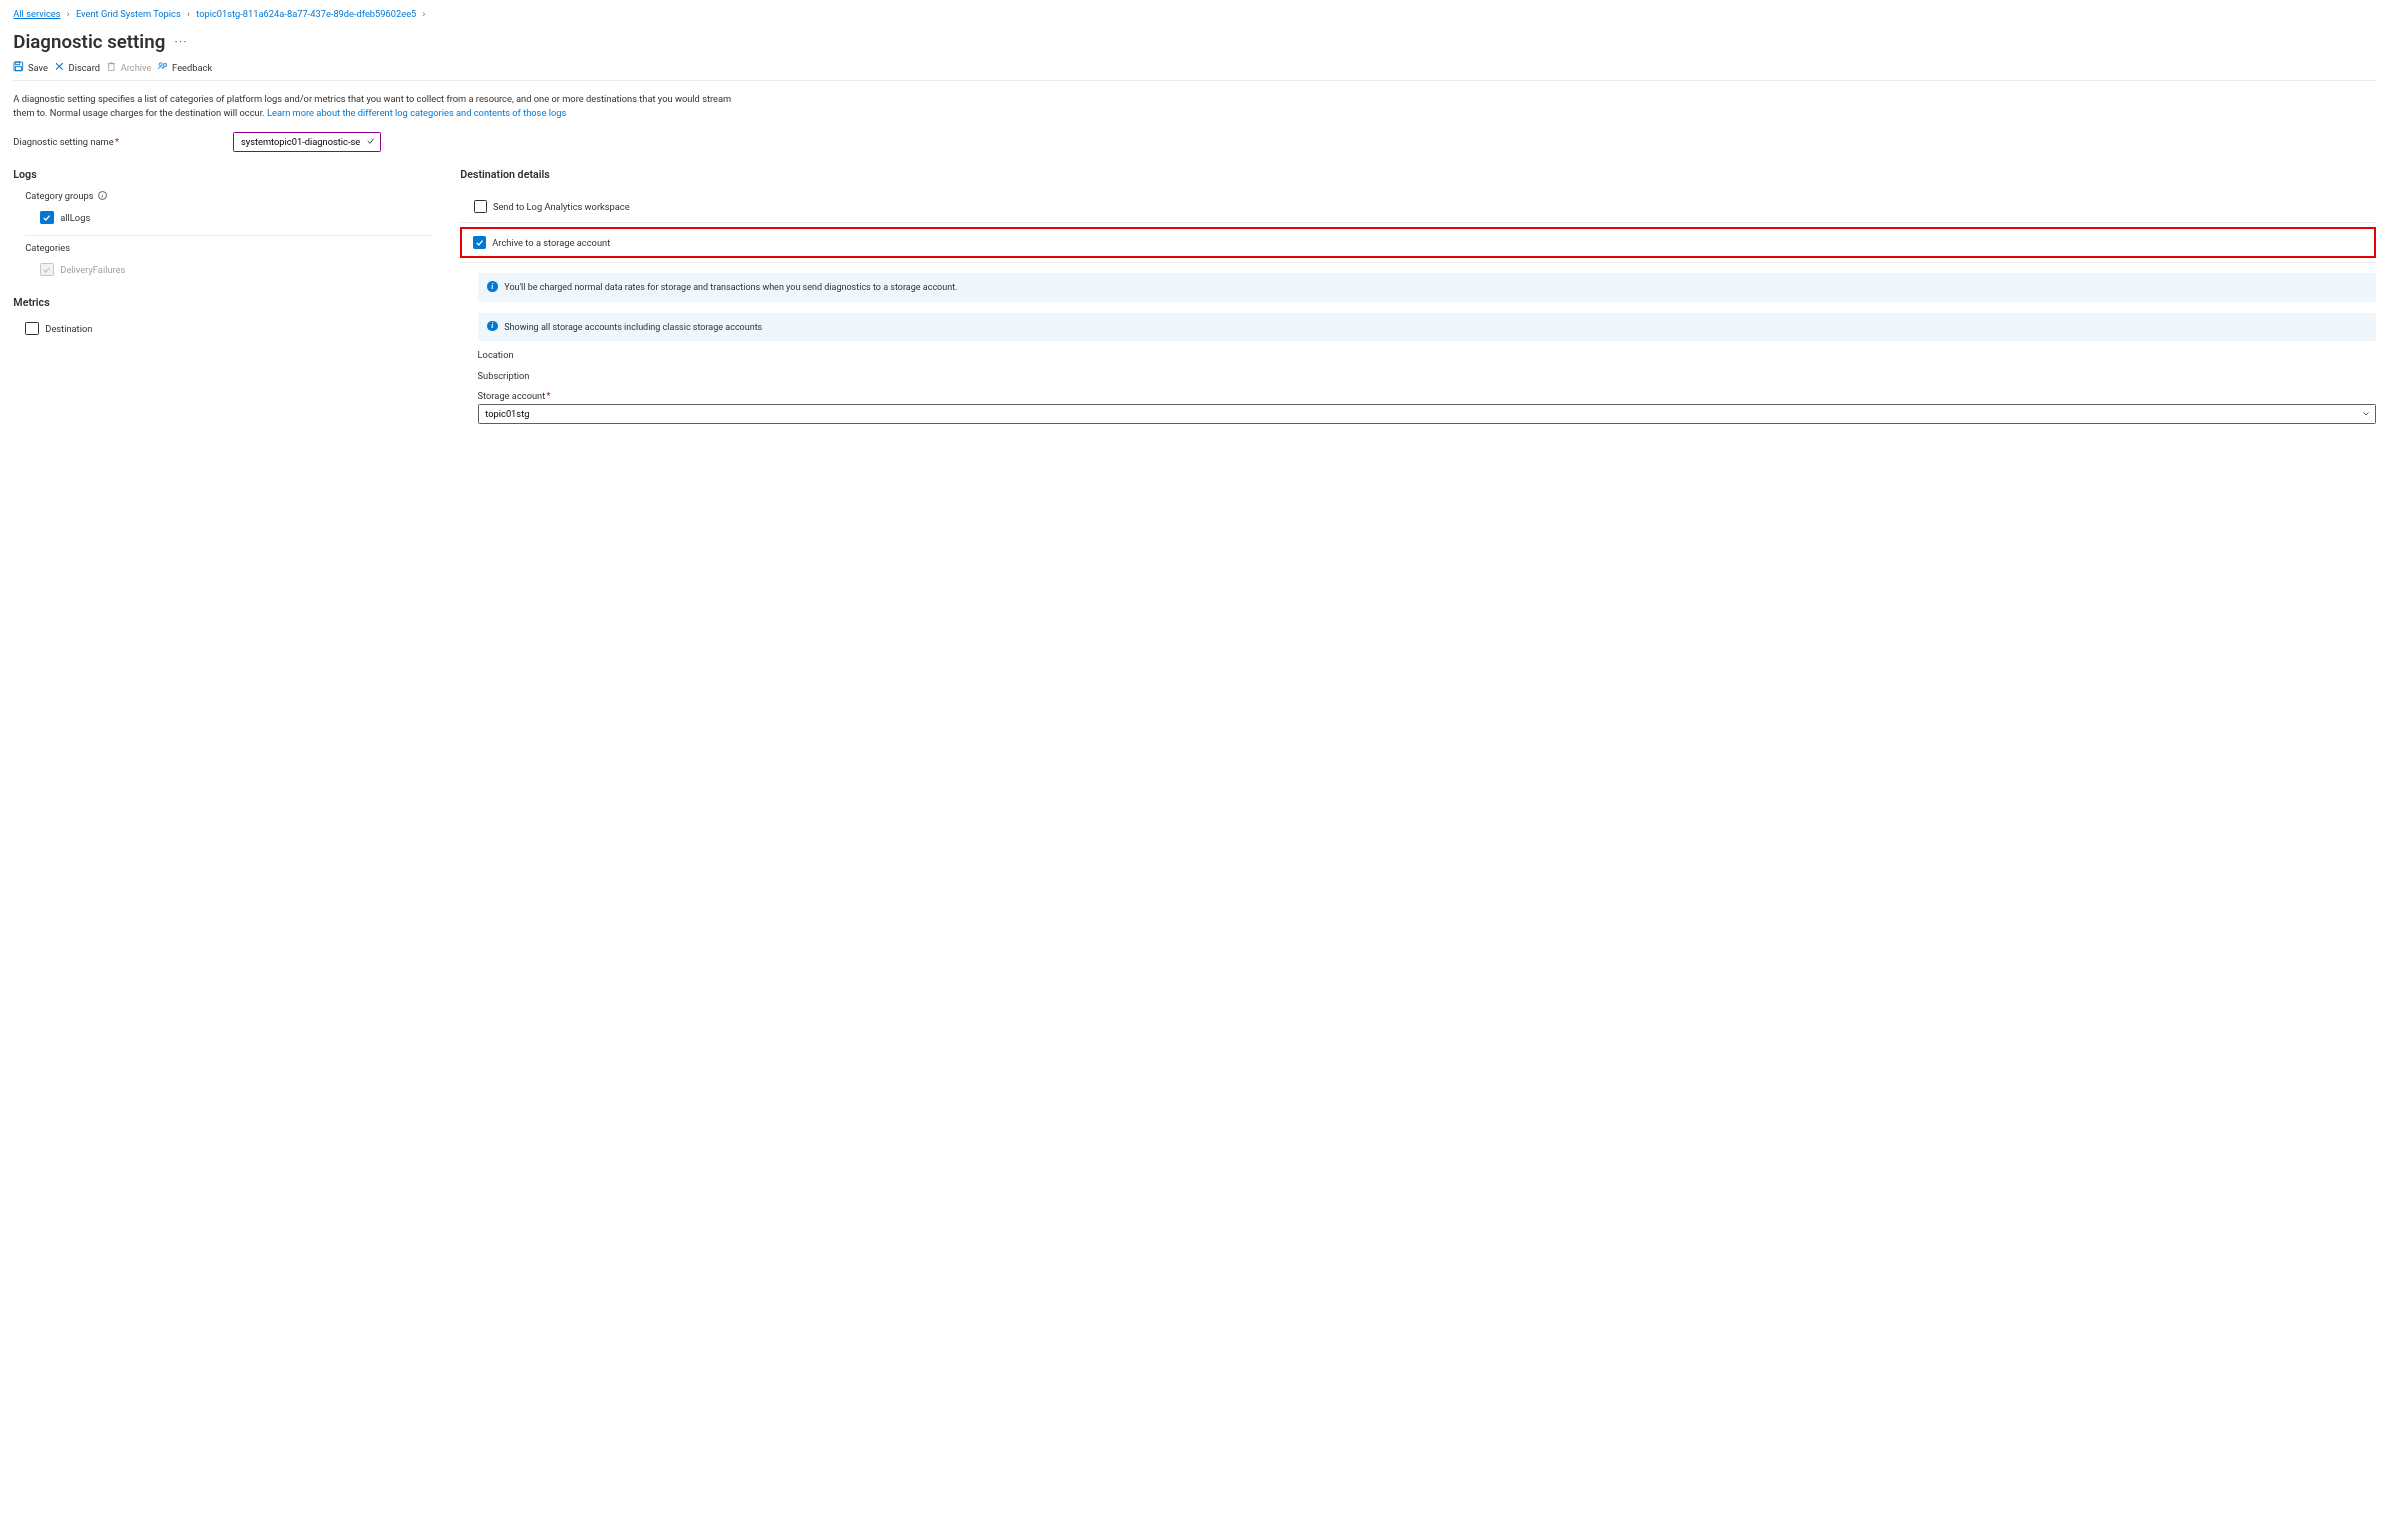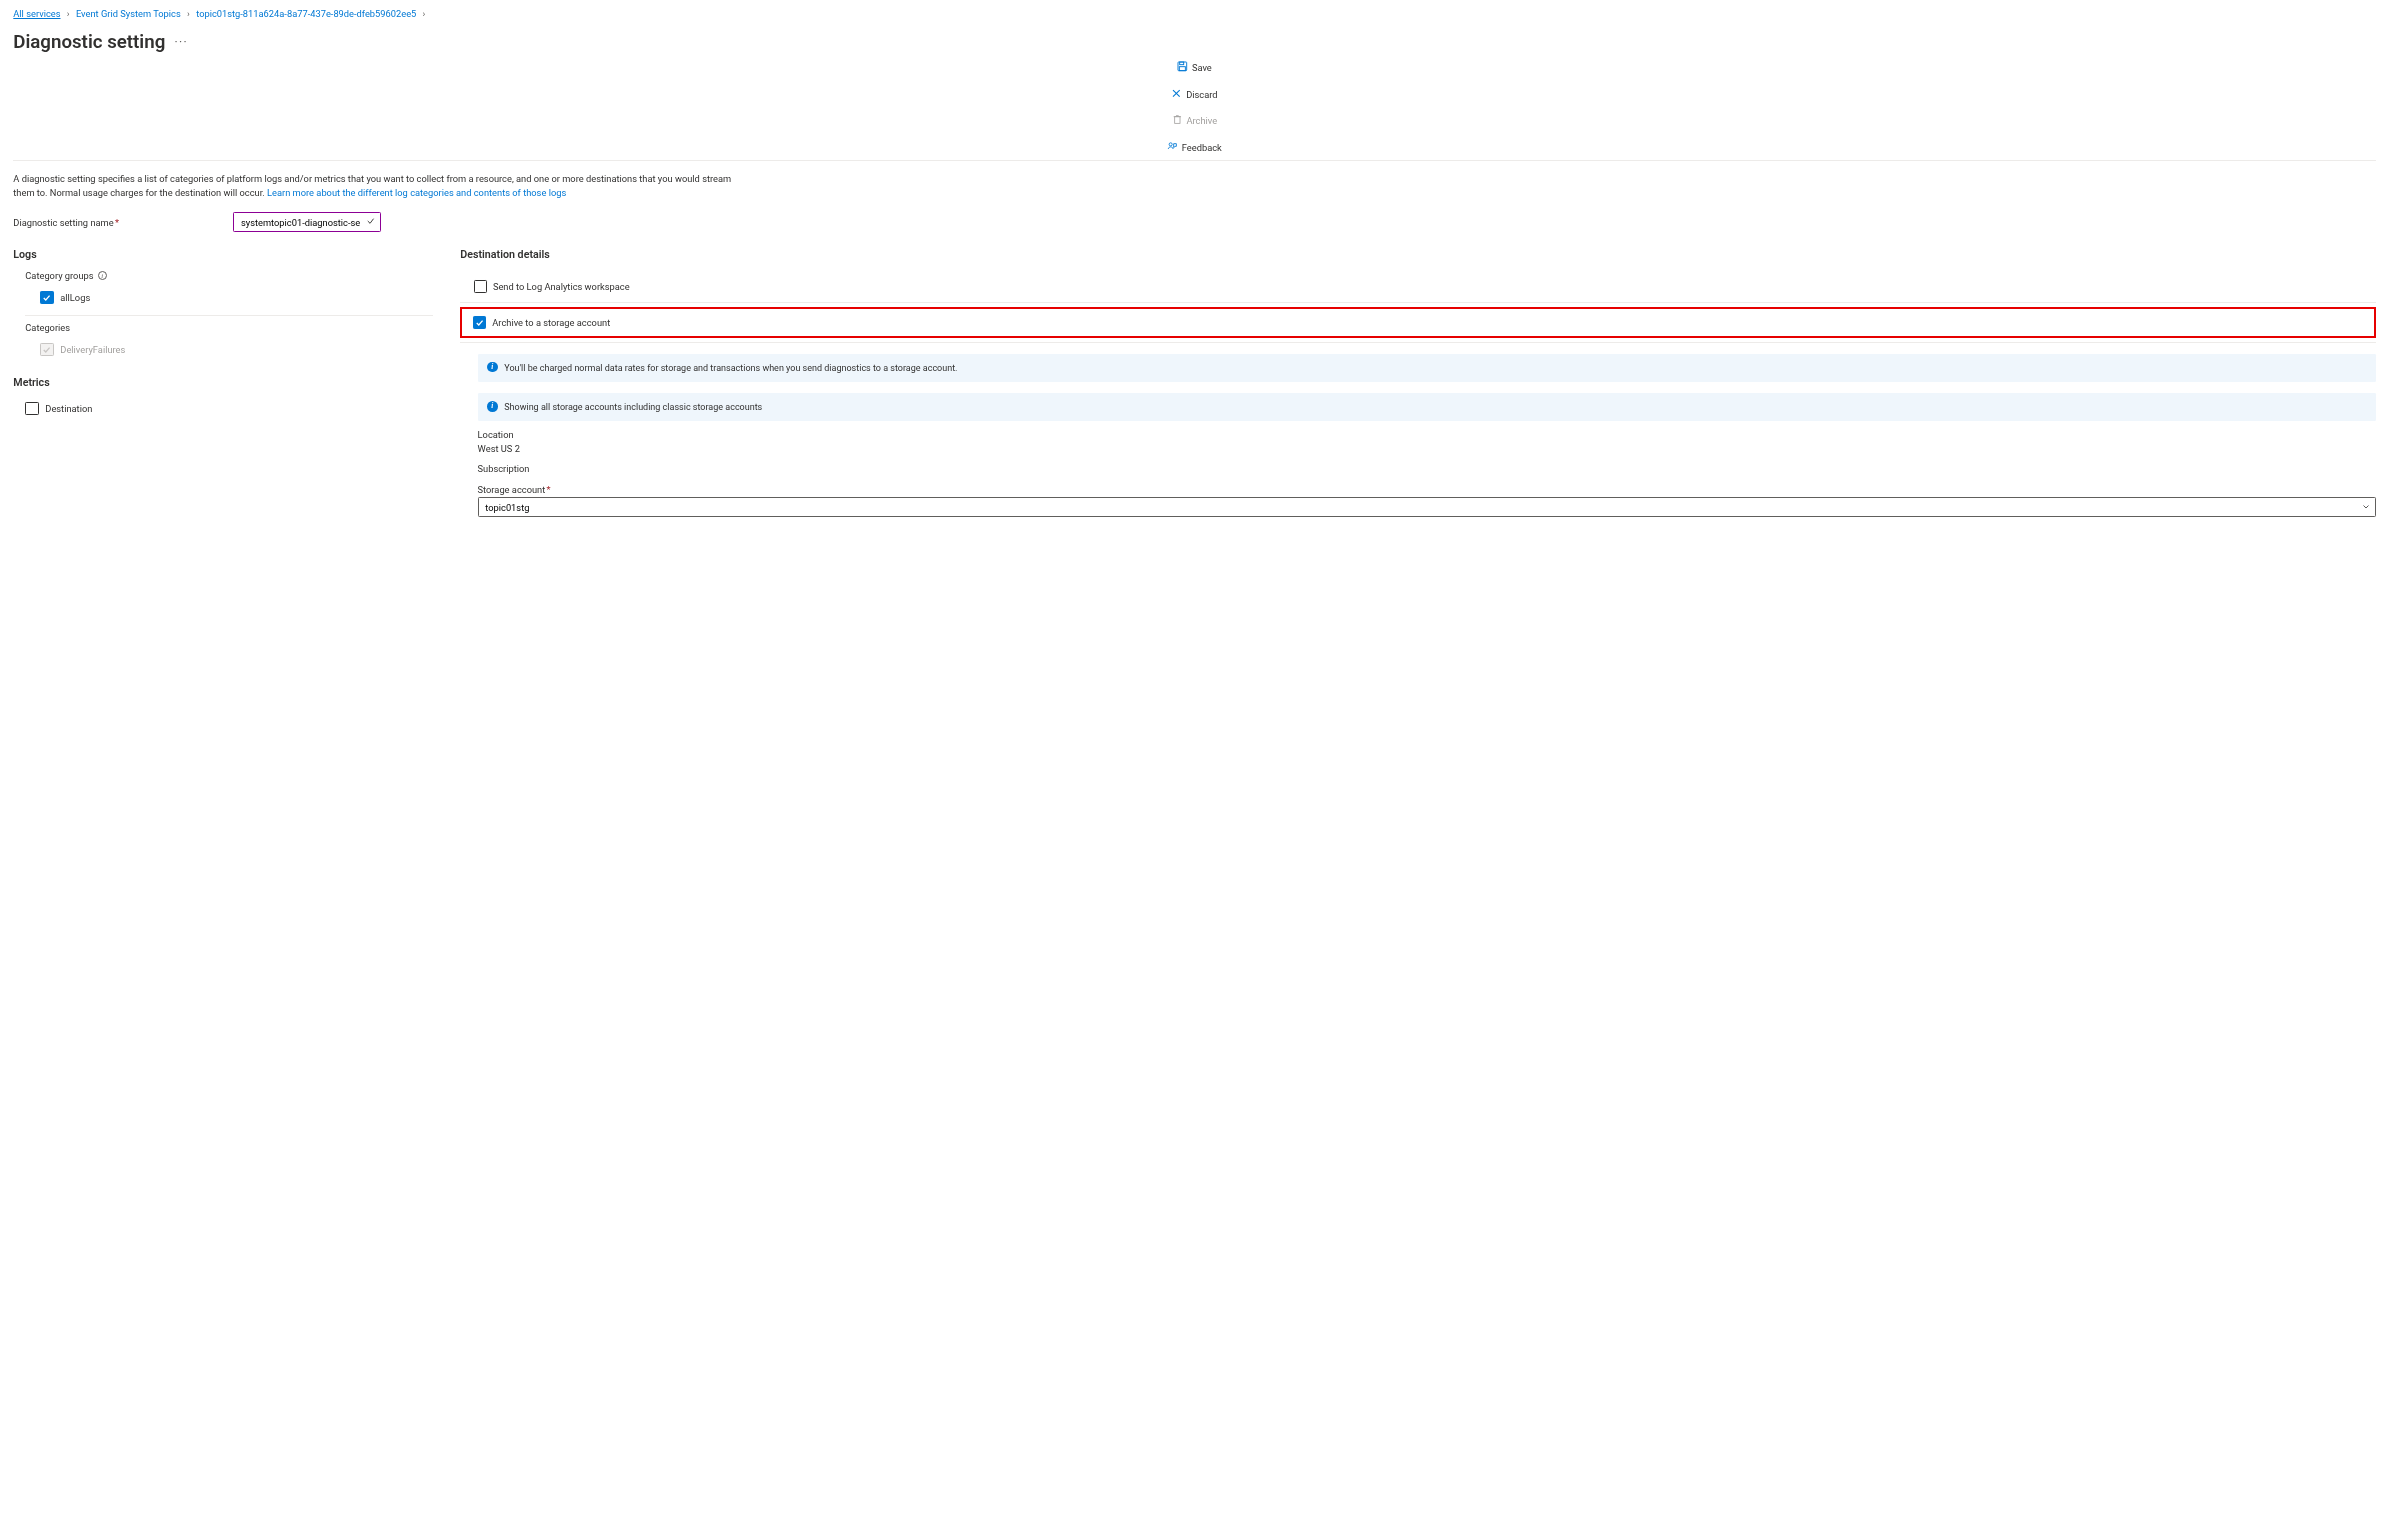--- a/index.html
+++ b/index.html
@@ -18,21 +18,21 @@
   .breadcrumb a { color: #0078d4; }
   .breadcrumb a.first { text-decoration: underline; }
   .breadcrumb .sep { margin: 0 4px; color: #605e5c; }
 
   
   .page-title-row { display: flex; align-items: center; gap: 9.3px; margin-bottom: 8px; }
   .page-title { font-size: 18.7px; font-weight: 600; color: #323130; }
   .ellipsis { font-size: 12px; color: #605e5c; cursor: pointer; letter-spacing: 1.3px; }
 
   
-  .toolbar { display: flex; align-items: center; gap: 14px; padding-bottom: 6.7px; border-bottom: 0.7px solid #edebe9; margin-bottom: 10.7px; flex-direction: column; }
+  .toolbar { display: flex; align-items: center; gap: 6px; padding-bottom: 6.7px; border-bottom: 0.7px solid #edebe9; margin-bottom: 10.7px; }
   .toolbar-btn { display: inline-flex; align-items: center; gap: 4px; font-size: 9.3px; color: #323130; cursor: pointer; }
   .toolbar-btn.disabled { color: #a19f9d; cursor: default; }
   .toolbar-btn svg { width: 10.7px; height: 10.7px; }
   .toolbar-btn .ico-blue { color: #0078d4; }
   .toolbar-btn.disabled .ico-blue { color: #a19f9d; }
 
   
   .desc { font-size: 9.3px; line-height: 1.5; margin-bottom: 12px; max-width: 734px; }
   .desc a { color: #0078d4; }
 
@@ -250,21 +250,20 @@
       <span>You'll be charged normal data rates for storage and transactions when you send diagnostics to a storage account.</span>
     </div>
 
     <div class="info-box">
       <span class="info-ico">i</span>
       <span>Showing all storage accounts including classic storage accounts</span>
     </div>
 
     <div class="field-block">
       <div class="field-label">Location</div>
-      <div class="field-val-static">West US 2</div>
     </div>
 
     <div class="field-block">
       <div class="field-label">Subscription</div>
     </div>
 
     <div class="field-block">
       <div class="field-label">
         <span>Storage account</span><span class="req">*</span>
       </div>

